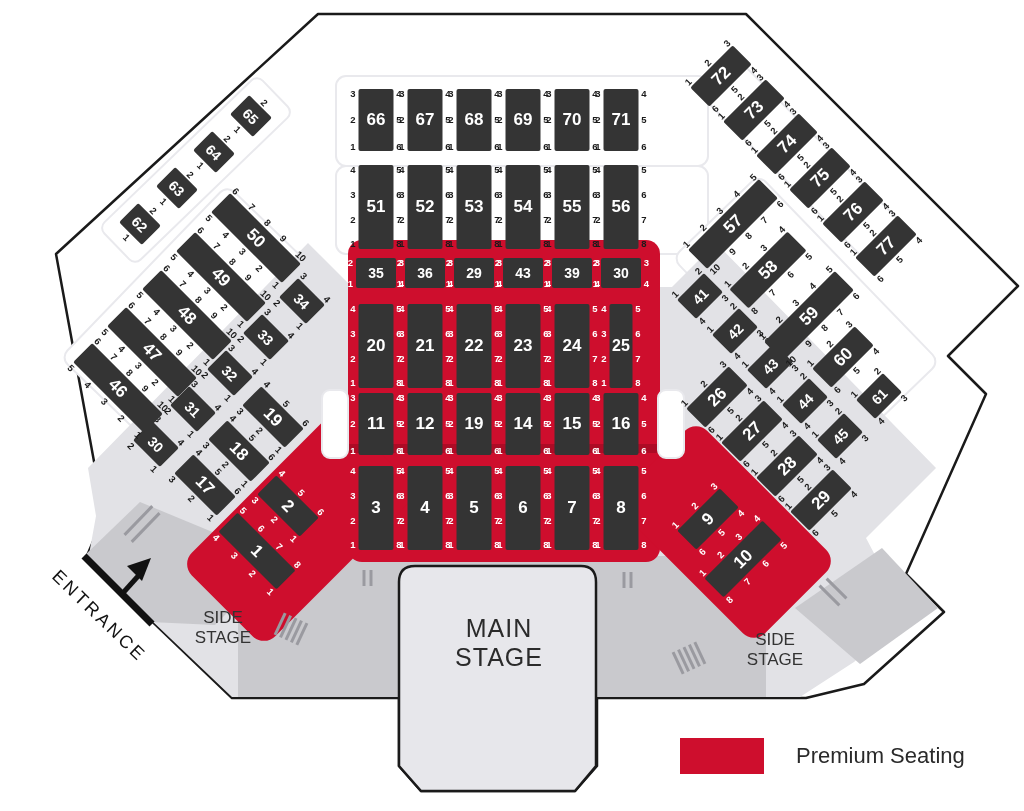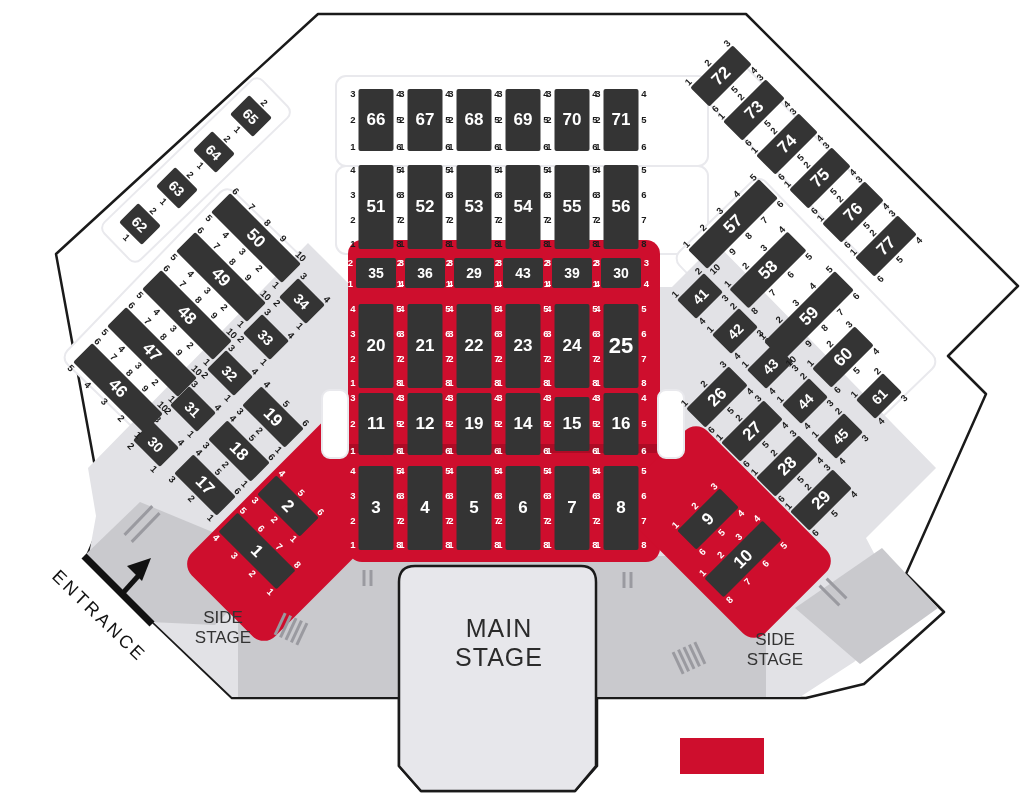--- a/index.html
+++ b/index.html
@@ -312,21 +312,21 @@
           <span>5</span>
           <span>6</span>
         </div>
       </div>
       <div class="table tv lt" style="left: 572px; top: 424px; transform: translate(-50%, -50%) rotate(0deg);">
         <div class="sc" style="height: 62px;">
           <span>3</span>
           <span>2</span>
           <span>1</span>
         </div>
-        <div class="blk" style="width: 35px; height: 54px; font-size: 17px;">15</div>
+        <div class="blk" style="width: 35px; height: 62px; font-size: 17px;">15</div>
         <div class="sc" style="height: 62px;">
           <span>4</span>
           <span>5</span>
           <span>6</span>
         </div>
       </div>
       <div class="table tv lt" style="left: 621px; top: 424px; transform: translate(-50%, -50%) rotate(0deg);">
         <div class="sc" style="height: 62px;">
           <span>3</span>
           <span>2</span>
@@ -453,21 +453,21 @@
           <span>8</span>
         </div>
       </div>
       <div class="table tv lt" style="left: 621px; top: 346px; transform: translate(-50%, -50%) rotate(0deg);">
         <div class="sc" style="height: 84px;">
           <span>4</span>
           <span>3</span>
           <span>2</span>
           <span>1</span>
         </div>
-        <div class="blk" style="width: 35px; height: 84px; font-size: 22px;">25</div>
+        <div class="blk" style="width: 23px; height: 84px; font-size: 16px;">25</div>
         <div class="sc" style="height: 84px;">
           <span>5</span>
           <span>6</span>
           <span>7</span>
           <span>8</span>
         </div>
       </div>
       <div class="table th" style="left: 717px; top: 397px; transform: translate(-50%, -50%) rotate(-45deg);">
         <div class="sr" style="width: 60px;">
           <span>1</span>
@@ -1134,15 +1134,16 @@
           <span>6</span>
           <span>5</span>
           <span>4</span>
         </div>
       </div>
     </div>
 
   <div id="legend">
     <div class="legend-item" id="legend-premium">
       <div class="swatch prem"></div>
+      <div class="legend-text">Premium Seating</div>
     </div>
   </div>
 </div>
 
 </body></html>

